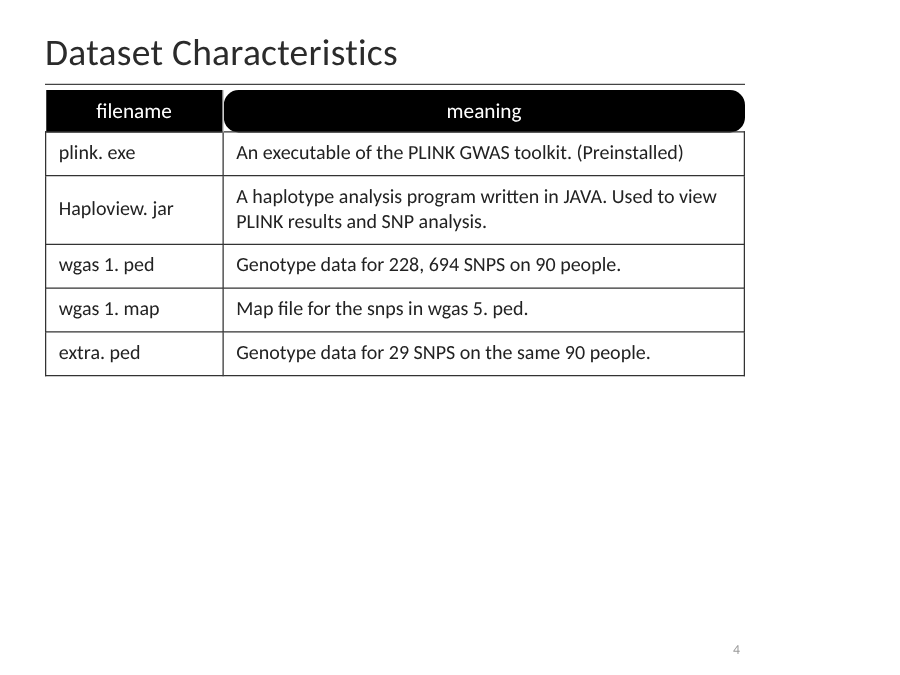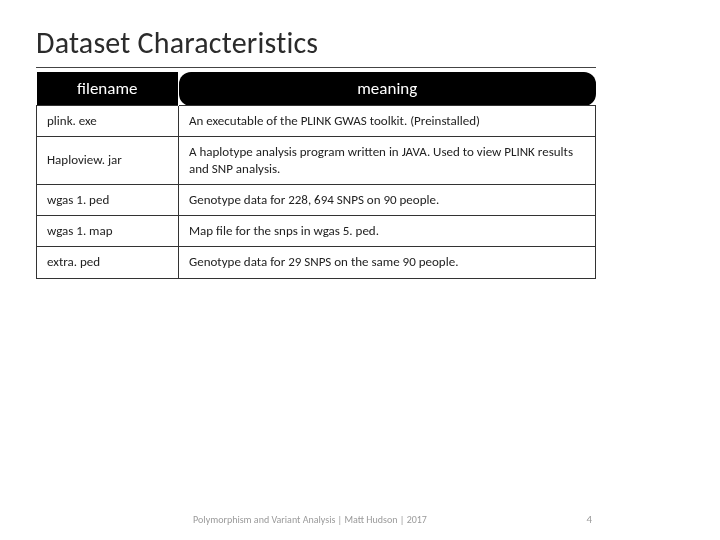--- a/index.html
+++ b/index.html
@@ -3,21 +3,21 @@
 <meta charset="utf-8">
 <style>
   * { box-sizing: border-box; margin: 0; padding: 0; }
   html, body { width: 720px; height: 540px; background: #fff; font-family: "Segoe UI Light", "Segoe UI", Calibri, Arial, sans-serif; color: #222; }
   .slide { position: relative; width: 620px; height: 540px; padding: 24px 24px 0 36px; }
   .title { font-size: 30px; font-weight: 300; color: #2b2b2b; border-bottom: 1.5px solid #444; padding-bottom: 6px; margin-bottom: 0; letter-spacing: 0.2px; }
   table { width: 100%; border-collapse: collapse; margin-top: 4px; table-layout: fixed; }
   col.c1 { width: 142px; }
   th { background: #000; color: #fff; font-weight: 400; font-size: 17px; padding: 6px 10px; text-align: center; border-right: 1px solid #fff; }
   th:last-child { border-right: none; border-radius: 12px; }
-  td { border: 1px solid #333; padding: 7px 10px; font-size: 13px; line-height: 1.25; vertical-align: middle; font-weight: 300; }
+  td { border: 1px solid #333; padding: 7px 10px; font-size: 16px; line-height: 1.25; vertical-align: middle; font-weight: 300; }
   td.fname { font-weight: 300; }
   .footer { position: absolute; bottom: 14px; left: 0; right: 0; text-align: center; color: #9a9a9a; font-size: 10px; }
   .pagenum { position: absolute; bottom: 14px; right: 28px; color: #9a9a9a; font-size: 11px; }
 </style>
 </head>
 <body>
 
 <div class="slide">
   <div class="title">Dataset Characteristics</div>
 
@@ -49,15 +49,14 @@
         <td class="fname">wgas 1. map</td>
         <td>Map file for the snps in wgas 5. ped.</td>
       </tr>
       <tr>
         <td class="fname">extra. ped</td>
         <td>Genotype data for 29 SNPS on the same 90 people.</td>
       </tr>
     </tbody>
   </table>
 
-  <div class="footer">Polymorphism and Variant Analysis | Matt Hudson | 2017</div>
   <div class="pagenum">4</div>
 </div>
 
 </body></html>

